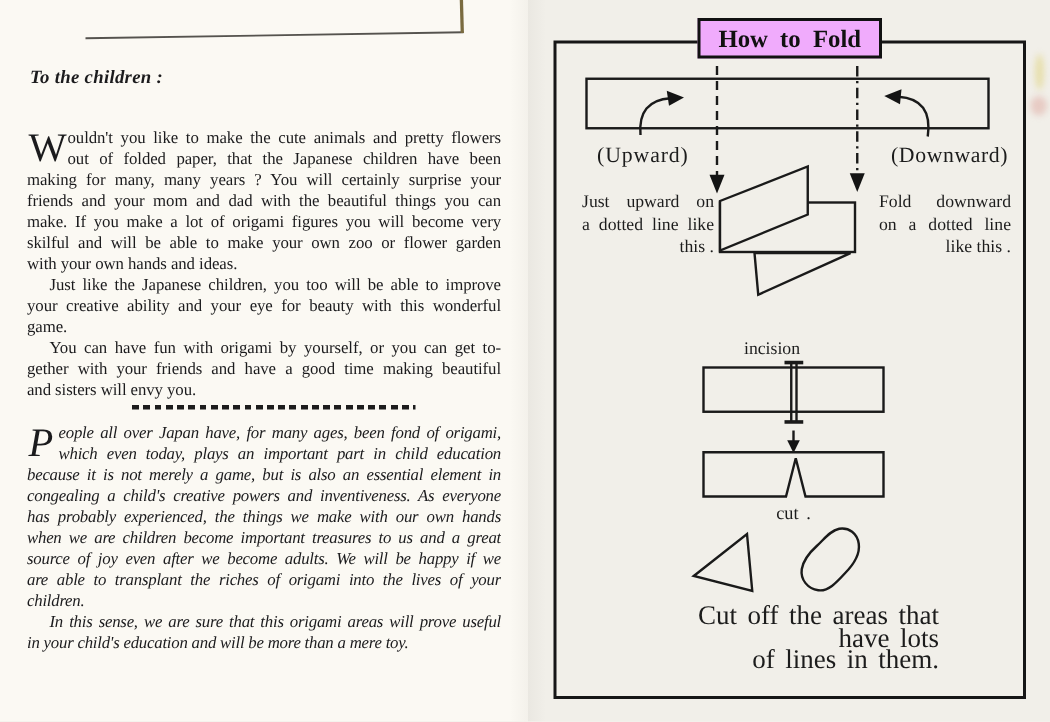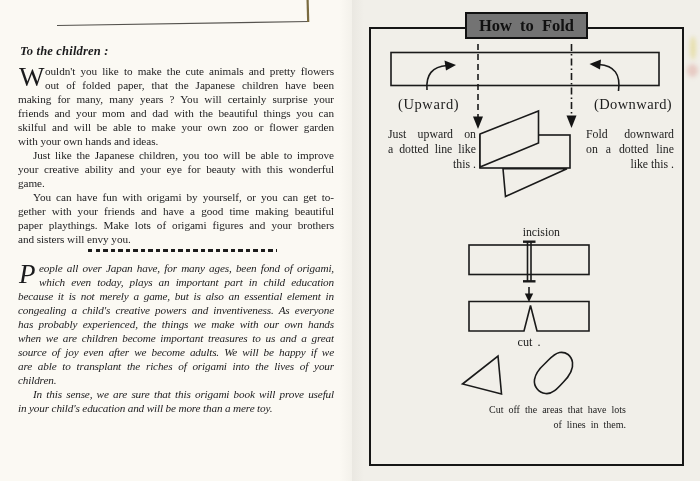--- a/index.html
+++ b/index.html
@@ -9,56 +9,56 @@
     background:#e9e7e2;
   }
   .scan{position:relative;width:700px;height:481px;background:#f6f4ee;}
   .left-page{position:absolute;left:0;top:0;width:352px;height:481px;background:#fbf9f3;}
   .right-page{position:absolute;left:352px;top:0;width:348px;height:481px;background:#f1efe9;}
   .gutter{position:absolute;left:340px;top:0;width:24px;height:481px;
     background:linear-gradient(90deg,rgba(0,0,0,0) 0%,rgba(120,115,105,.06) 50%,rgba(0,0,0,0) 100%);}
 
   
   .left-content{position:absolute;left:18px;top:44px;width:316px;color:#1b1b1d;z-index:2;}
-  .sec-head{margin:0 0 5px 2px;font-size:12.5px;font-weight:700;font-style:italic;letter-spacing:.2px;}
+  .sec-head{margin:0 0 26px 2px;font-size:12.5px;font-weight:700;font-style:italic;letter-spacing:.2px;}
   .sec-head.parents{margin:2px 0 8px 2px;}
   .paras{font-size:11.2px;line-height:14px;letter-spacing:-.05px;}
   .paras.italic{font-style:italic;letter-spacing:-.15px;}
   .para{position:relative;margin:0;}
   .pline{text-align:justify;text-align-last:justify;min-height:14px;overflow:hidden;}
   .pline.plast{text-align-last:left;}
   .pline.ind{text-indent:15px;}
   .paras .para .pline.dcpad{padding-left:27px;}
   .paras.italic .para .pline.dcpad{padding-left:21px;}
   .dropcap{position:absolute;left:1px;top:0;font-size:27px;line-height:26px;}
   .divider{margin:3px 0 9px 70px;width:189px;height:2.5px;
     background:repeating-linear-gradient(90deg,#1d1d1d 0 4.5px,transparent 4.5px 7.5px);}
 
   
   .outer-box{position:absolute;left:369px;top:27px;width:315px;height:439px;
     border:2px solid #161616;box-sizing:border-box;z-index:1;}
   .title-box{position:absolute;left:465px;top:12px;width:123px;height:27px;
-    border:2.5px solid #111;box-sizing:border-box;background:#737373;z-index:3;
+    border:2.5px solid #111;box-sizing:border-box;background:#f0abfc;z-index:3;
     display:flex;align-items:center;justify-content:center;}
   .title-box span{font-size:16.5px;font-weight:700;word-spacing:4px;color:#111;}
   svg.diagram{position:absolute;left:0;top:0;width:700px;height:481px;z-index:2;pointer-events:none;}
   .stroke{stroke:#1a1a1a;stroke-width:1.6;fill:none;}
   .fillbg{stroke:#1a1a1a;stroke-width:1.6;fill:#f1efe9;}
   .ah{fill:#141414;stroke:none;}
   .rlabel{position:absolute;color:#1c1c1c;z-index:4;}
   .lbl-upward{left:398px;top:96px;font-size:14.5px;letter-spacing:.6px;}
   .lbl-downward{left:594px;top:96px;font-size:14.5px;letter-spacing:.4px;}
   .cap{font-size:11.8px;line-height:15.2px;}
   .cap-fold-up{left:388px;top:127px;width:88px;}
   .cap-fold-down{left:586px;top:127px;width:88px;}
   .tline{text-align:right;}
   .tline.jl{text-align:justify;text-align-last:justify;overflow:hidden;}
-  .lbl-incision{left:496px;top:225px;width:64px;text-align:right;font-size:11.8px;}
+  .lbl-incision{left:496px;top:225px;width:64px;text-align:left;font-size:11.8px;}
   .lbl-cut{left:508px;top:335px;width:42px;text-align:center;font-size:12.2px;word-spacing:2px;}
-  .cap-bottom{left:446px;top:403px;width:180px;font-size:10px;line-height:14.5px;word-spacing:2.5px;}
+  .cap-bottom{left:446px;top:403px;width:180px;font-size:18px;line-height:14.5px;word-spacing:2.5px;}
 
   
   .smudge{position:absolute;border-radius:50%;filter:blur(2px);z-index:0;}
   .smudge.yellow{left:690px;top:36px;width:6px;height:24px;background:rgba(222,210,120,.55);}
   .smudge.pink{left:687px;top:64px;width:11px;height:13px;background:rgba(219,160,150,.45);}
 </style>
 </head>
 <body>
 
 <div class="scan">
@@ -71,51 +71,51 @@
 
   <div class="left-content">
     <h3 class="sec-head">To the children :</h3>
     <div class="paras">
         <div class="para">
           <span class="dropcap">W</span>
           <div class="pline dcpad">ouldn't you like to make the cute animals and pretty flowers</div>
           <div class="pline dcpad">out of folded paper, that the Japanese children have been</div>
           <div class="pline">making for many, many years ?  You will certainly surprise your</div>
           <div class="pline">friends and your mom and dad with the beautiful things you can</div>
+          <div class="pline">make.  If you make a lot of origami figures you will become very</div>
           <div class="pline">skilful and will be able to make your own zoo or flower garden</div>
           <div class="pline plast">with your own hands and ideas.</div>
         </div>
         <div class="para">
           <div class="pline ind">Just like the Japanese children, you too will be able to improve</div>
           <div class="pline">your creative ability and your eye for beauty with this wonderful</div>
           <div class="pline plast">game.</div>
         </div>
         <div class="para">
           <div class="pline ind">You can have fun with origami by yourself, or you can get to-</div>
           <div class="pline">gether with your friends and have a good time making beautiful</div>
-          <div class="pline">paper playthings.  Make lots of origami figures and your brothers</div>
           <div class="pline plast">and sisters will envy you.</div>
         </div>
       </div>
     <div class="divider"></div>
     <div class="paras italic">
         <div class="para">
           <span class="dropcap">P</span>
           <div class="pline dcpad">eople all over Japan have, for many ages, been fond of origami,</div>
           <div class="pline dcpad">which even today, plays an important part in child education</div>
           <div class="pline">because it is not merely a game, but is also an essential element in</div>
           <div class="pline">congealing a child's creative powers and inventiveness.  As everyone</div>
           <div class="pline">has probably experienced, the things we make with our own hands</div>
           <div class="pline">when we are children become important treasures to us and a great</div>
           <div class="pline">source of joy even after we become adults.  We will be happy if we</div>
           <div class="pline">are able to transplant the riches of origami into the lives of your</div>
           <div class="pline plast">children.</div>
         </div>
         <div class="para">
-          <div class="pline ind">In this sense, we are sure that this origami book will prove useful</div>
+          <div class="pline ind">In this sense, we are sure that this origami areas will prove useful</div>
           <div class="pline plast">in your child's education and will be more than a mere toy.</div>
         </div>
       </div>
   </div>
 
   <div class="outer-box"></div>
   <div class="title-box">
     <span>How to Fold</span>
   </div>
 

